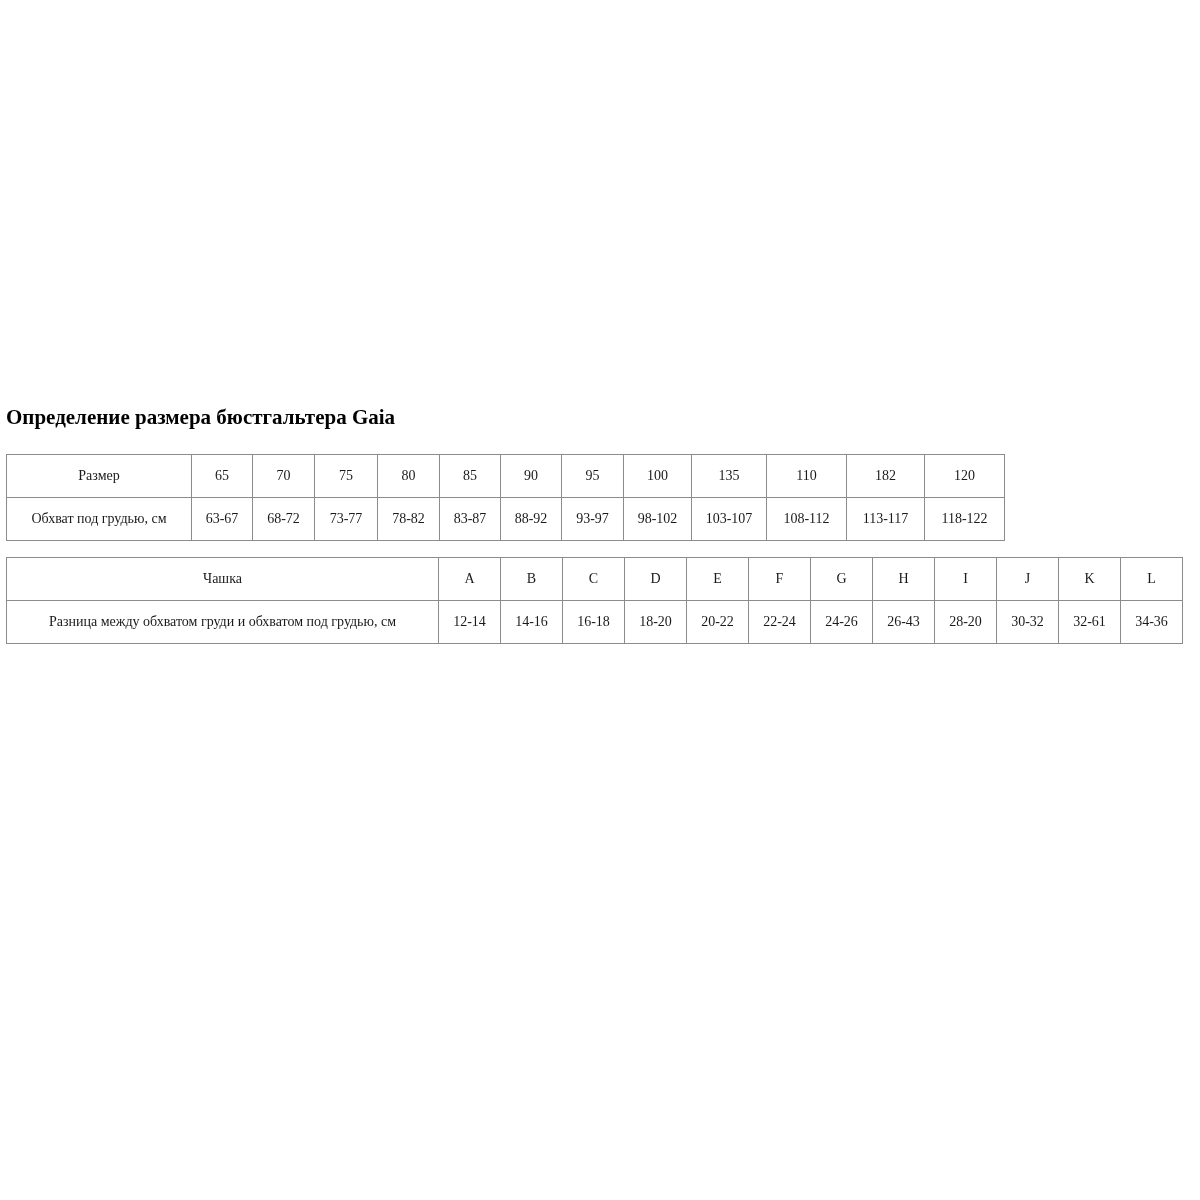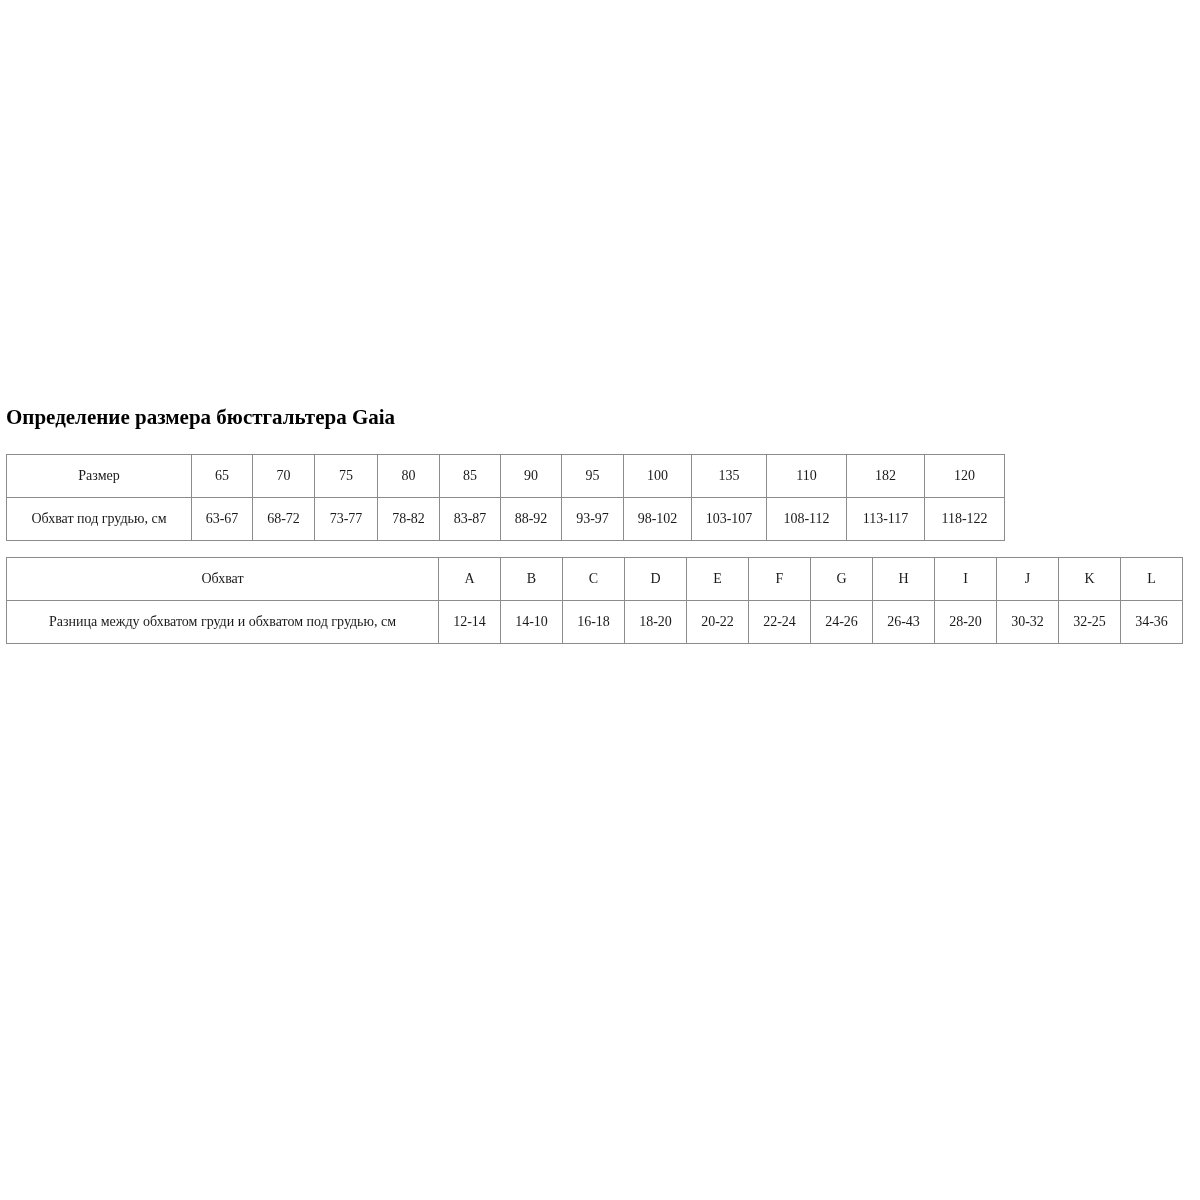--- a/index.html
+++ b/index.html
@@ -112,45 +112,45 @@
         <col style="width:62px">
         <col style="width:62px">
       <col style="width:62px">
         <col style="width:62px">
         <col style="width:62px">
         <col style="width:62px">
       <col style="width:62px">
     </colgroup>
     <tbody>
       <tr>
-        <td>Обхват</td>
+        <td>Чашка</td>
         <td>A</td>
         <td>B</td>
         <td>C</td>
         <td>D</td>
         <td>E</td>
         <td>F</td>
         <td>G</td>
         <td>H</td>
         <td>I</td>
         <td>J</td>
         <td>K</td>
         <td>L</td>
       </tr>
       <tr>
         <td>Разница между обхватом груди и обхватом под грудью, см</td>
         <td>12-14</td>
-        <td>14-10</td>
+        <td>14-16</td>
         <td>16-18</td>
         <td>18-20</td>
         <td>20-22</td>
         <td>22-24</td>
         <td>24-26</td>
         <td>26-43</td>
         <td>28-20</td>
         <td>30-32</td>
-        <td>32-25</td>
+        <td>32-61</td>
         <td>34-36</td>
       </tr>
     </tbody>
   </table>
 
 </div>
 
 </body></html>

